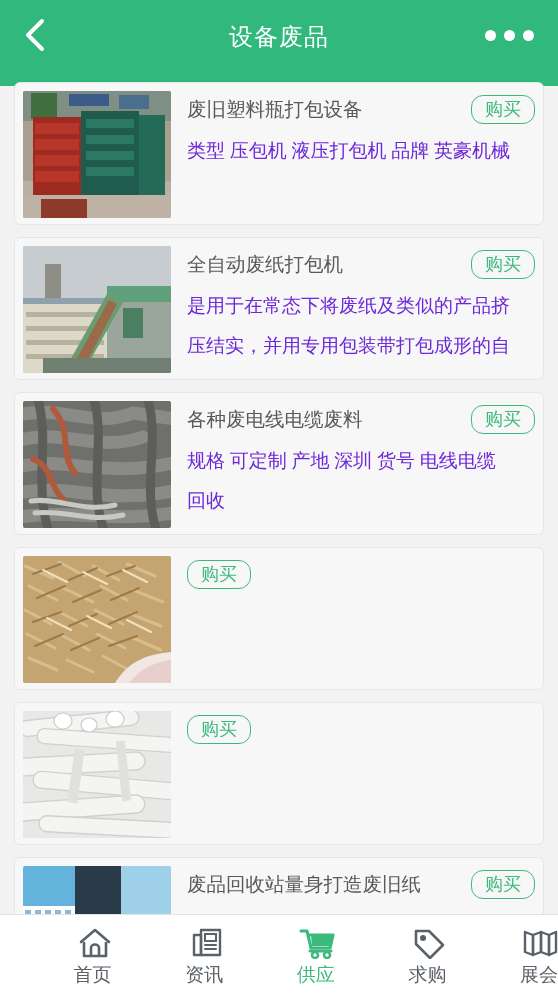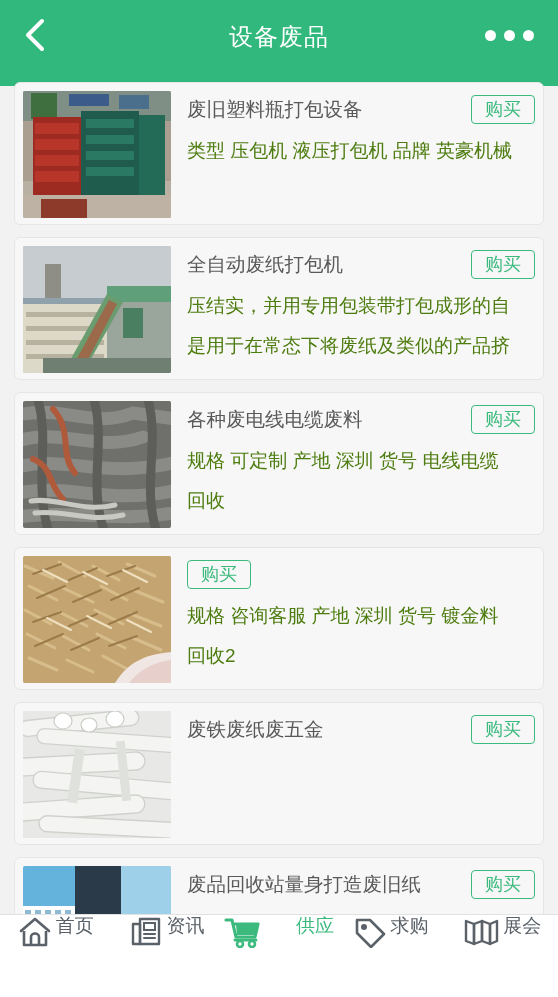--- a/index.html
+++ b/index.html
@@ -127,57 +127,58 @@
     white-space: nowrap;
     overflow: hidden;
   }
 
   .buy-btn {
     flex: 0 0 auto;
     border: 1.5px solid #3cba7e;
     color: #3cba7e;
     background: transparent;
     font-size: 18px;
-    border-radius: 4px;
+    border-radius: 12px;
     padding: 3px 13px 4px 13px;
     line-height: 20px;
     font-family: inherit;
     cursor: pointer;
     white-space: nowrap;
   }
 
   .card-desc {
     margin-top: 2px;
   }
   .desc-line {
-    color: #4d7c0f;
+    color: #6d28d9;
     font-size: 19px;
     line-height: 40px;
     white-space: nowrap;
     overflow: hidden;
+    font-family: Liberation Serif, serif;
   }
 
   
   .tabbar {
     position: absolute;
     left: 0;
     bottom: 0;
     width: 558px;
     height: 83px;
     background: #ffffff;
     border-top: 1px solid #e2e2e2;
     display: flex;
     align-items: center;
   }
   .tab {
     flex: 1;
     height: 100%;
     display: flex;
-    flex-direction: row;
-    align-items: flex-start;
+    flex-direction: column;
+    align-items: flex-end;
     justify-content: center;
     gap: 4px;
     cursor: pointer;
   }
   .tab .tab-icon { height: 34px; display: flex; align-items: center; justify-content: center; }
   .tab .tab-label {
     font-size: 19px;
     color: #5a6168;
     line-height: 22px;
   }
@@ -260,22 +261,22 @@
         <rect x="100" y="62" width="20" height="30" fill="#4a7f62"></rect>
         <rect x="20" y="112" width="128" height="15" fill="#6f7f72"></rect>
       </svg>
     </div>
     <div class="card-body">
       <div class="card-head">
         <div class="card-title">全自动废纸打包机</div>
         <button class="buy-btn">购买</button>
       </div>
       <div class="card-desc">
+        <div class="desc-line">是用于在常态下将废纸及类似的产品挤</div>
         <div class="desc-line">压结实，并用专用包装带打包成形的自</div>
-        <div class="desc-line">是用于在常态下将废纸及类似的产品挤</div>
       </div>
     </div>
   </div>
 
   <div class="card">
     <div class="thumb">
       <svg viewBox="0 0 148 127" preserveAspectRatio="none" aria-hidden="true">
         <rect x="0" y="0" width="148" height="127" fill="#6f6f6b"></rect>
         <g fill="none" stroke="#8a8a86" stroke-width="13" stroke-linecap="round">
           <path d="M-5,14 C40,4 70,28 110,12 L152,18"></path>
@@ -359,24 +360,20 @@
             <path d="M104,64 L128,76"></path>
         </g>
         <path d="M92,127 C106,104 126,98 148,96 L148,127 Z" fill="#f0e7e4"></path>
         <path d="M106,127 C118,112 132,106 148,104 L148,127 Z" fill="#e7cfcb"></path>
       </svg>
     </div>
     <div class="card-body">
       <div class="card-head">
         <button class="buy-btn">购买</button>
       </div>
-      <div class="card-desc">
-        <div class="desc-line">规格 咨询客服 产地 深圳 货号 镀金料</div>
-        <div class="desc-line">回收2</div>
-      </div>
     </div>
   </div>
 
   <div class="card">
     <div class="thumb">
       <svg viewBox="0 0 148 127" preserveAspectRatio="none" aria-hidden="true">
         <rect x="0" y="0" width="148" height="127" fill="#e8e9e6"></rect>
         <g fill="#f4f5f2" stroke="#cfd2cc" stroke-width="1.4">
           <rect x="-4" y="4" width="120" height="16" rx="8" transform="rotate(-6 56 12)"></rect>
           <rect x="14" y="22" width="140" height="15" rx="7" transform="rotate(4 84 30)"></rect>
@@ -389,21 +386,20 @@
           <ellipse cx="40" cy="10" rx="9" ry="8"></ellipse>
           <ellipse cx="66" cy="14" rx="8" ry="7"></ellipse>
           <ellipse cx="92" cy="8" rx="9" ry="8"></ellipse>
         </g>
         <rect x="48" y="38" width="10" height="54" fill="#dfe1dc" transform="rotate(8 53 65)"></rect>
         <rect x="96" y="30" width="9" height="60" fill="#dfe1dc" transform="rotate(-6 100 60)"></rect>
       </svg>
     </div>
     <div class="card-body">
       <div class="card-head">
-        <div class="card-title">废铁废纸废五金</div>
         <button class="buy-btn">购买</button>
       </div>
     </div>
   </div>
 
   <div class="card">
     <div class="thumb">
       <svg viewBox="0 0 148 127" preserveAspectRatio="none" aria-hidden="true">
         <rect x="0" y="0" width="148" height="127" fill="#bcd8e8"></rect>
         <rect x="0" y="0" width="52" height="127" fill="#ffffff"></rect>

